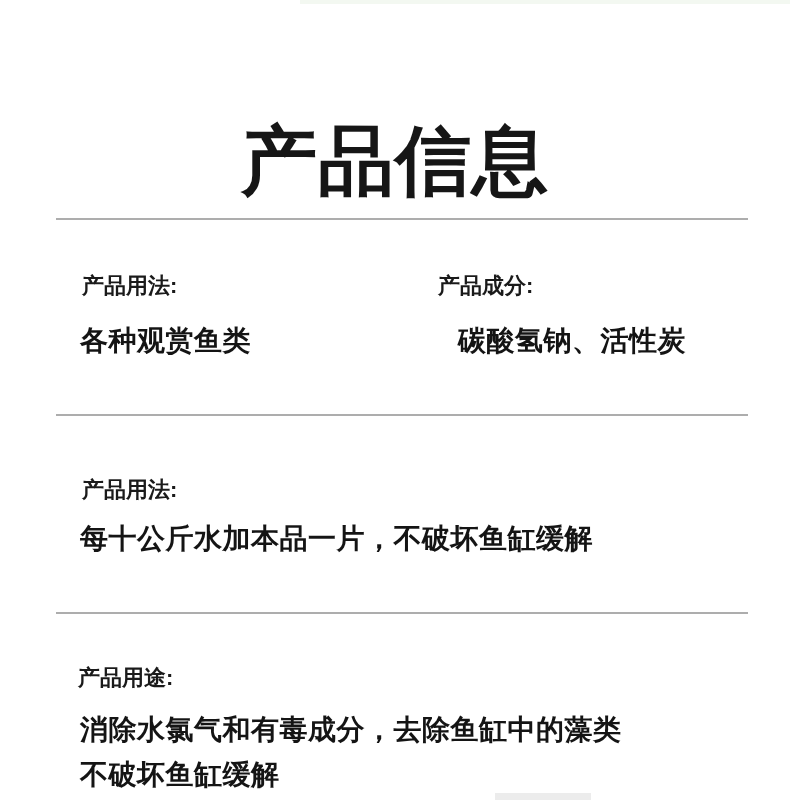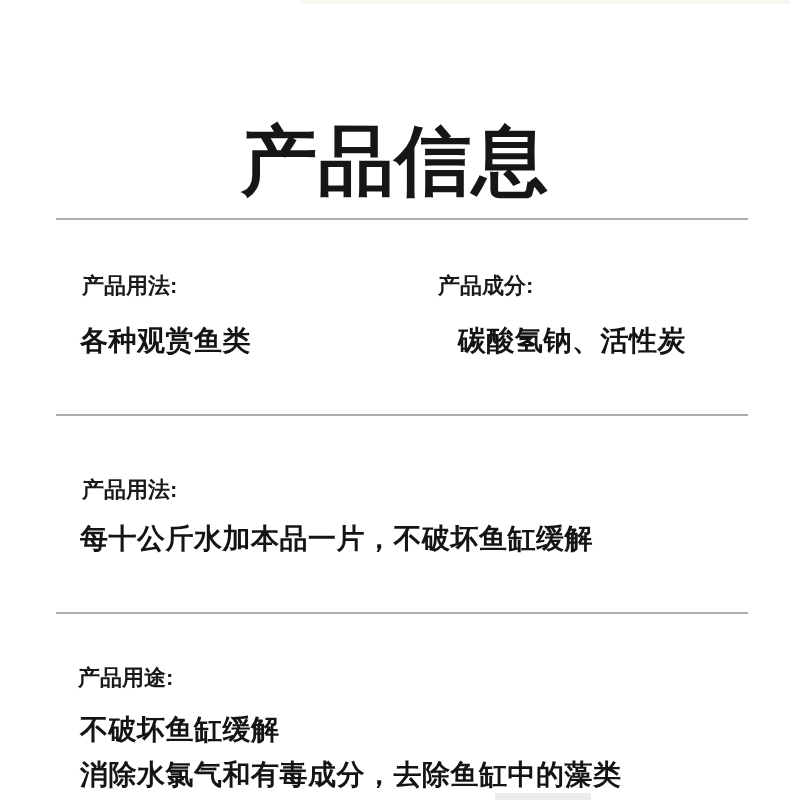--- a/index.html
+++ b/index.html
@@ -97,19 +97,19 @@
 
   <div class="divider divider-2"></div>
 
   <div class="field-label label-usage">产品用法:</div>
   <div class="field-value value-usage">每十公斤水加本品一片，不破坏鱼缸缓解</div>
 
   <div class="divider divider-3"></div>
 
   <div class="field-label label-purpose">产品用途:</div>
   <div class="field-value multiline value-purpose">
+    <div>消除水氯气和有毒成分，去除鱼缸中的藻类</div>
     <div>不破坏鱼缸缓解</div>
-    <div>消除水氯气和有毒成分，去除鱼缸中的藻类</div>
   </div>
 
   <div class="edge-artifact bottom"></div>
 
 </div>
 
 </body></html>

